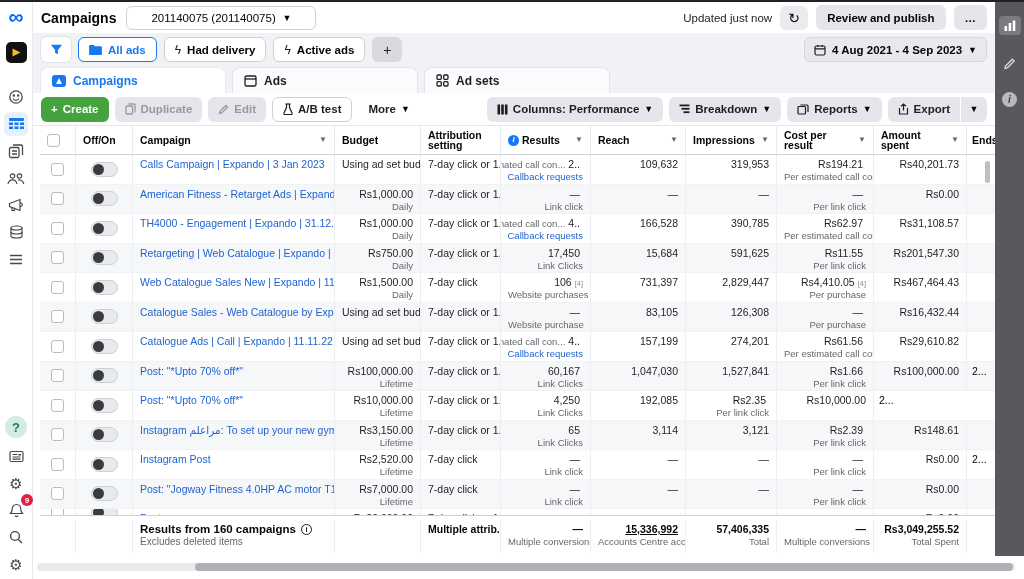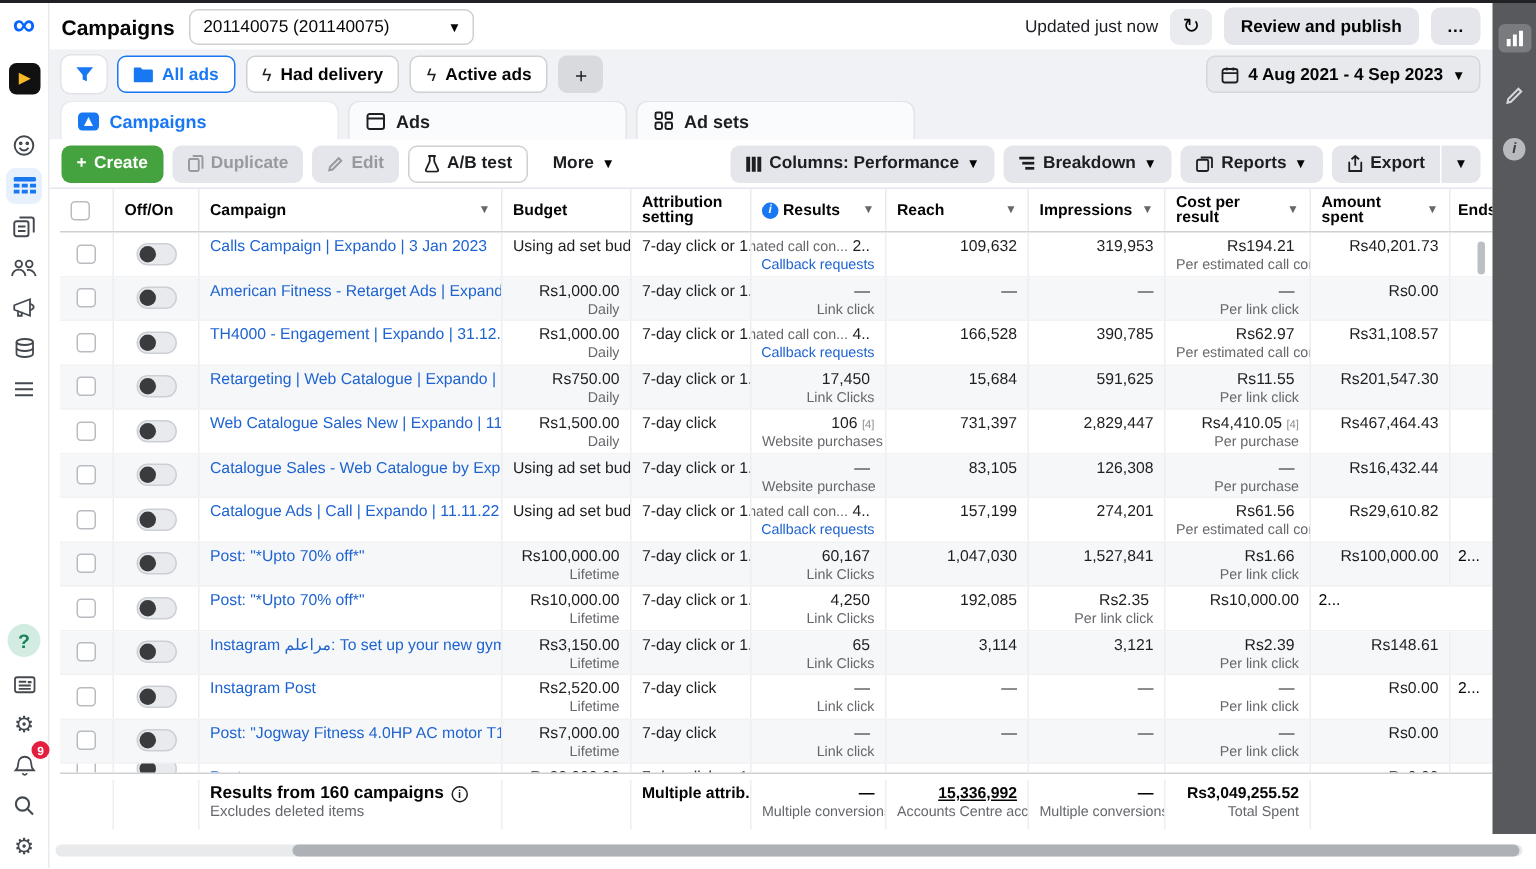--- a/index.html
+++ b/index.html
@@ -24,21 +24,21 @@
   .right-rail { position:absolute; right:0; top:0; width:29px; height:556px; background:#57595d; display:flex; flex-direction:column; align-items:center; padding-top:16px; z-index:40;}
   .rr-tile { width:22px; height:19px; background:#797b7f; border-radius:4px; display:flex; align-items:center; justify-content:center; margin-bottom:22px;}
   .rr-ic { margin-bottom:22px; color:#d4d5d7; display:flex; align-items:center; justify-content:center;}
   .rr-info { width:15px; height:15px; border-radius:50%; background:#b9babd; color:#3d3f42; font-size:10px; font-weight:bold; font-style:italic; display:flex; align-items:center; justify-content:center;}
 
   
   .main { width:962px; display:flex; flex-direction:column; background:#fff;}
 
   .topbar { height:33px; background:#fff; display:flex; align-items:center; padding:2px 8px 0 8px; gap:10px;}
   .page-title { font-size:14px; font-weight:bold;}
-  .account-dd { height:24px; width:190px; background:#fff; border:1px solid #ced0d4; border-radius:6px; display:flex; align-items:center; padding:0 8px; font-size:11.5px; gap:6px; cursor:pointer;}
+  .account-dd { height:24px; width:190px; background:#fff; border:1px solid #ced0d4; border-radius:6px; display:flex; align-items:center; padding:0 24px; font-size:11.5px; gap:6px; cursor:pointer;}
   .account-dd .lbl { flex:1; }
   .chev { font-size:9px; color:#050505;}
   .tb-right { margin-left:auto; display:flex; align-items:center; gap:8px;}
   .updated { font-size:11.5px; color:#1c1e21;}
   .icon-btn { height:24px; min-width:28px; border-radius:6px; background:#e9ebee; display:flex; align-items:center; justify-content:center; font-size:14px; cursor:pointer;}
   .gray-btn { height:25px; border-radius:6px; background:#e4e6eb; display:flex; align-items:center; justify-content:center; font-size:11.5px; font-weight:bold; padding:0 11px; cursor:pointer;}
 
   .filterbar { height:33px; background:#f0f2f5; display:flex; align-items:center; padding:0 8px; gap:7px;}
   .funnel-btn { width:30px; height:25px; background:#fff; border-radius:6px; display:flex; align-items:center; justify-content:center; box-shadow:0 0 0 1px rgba(0,0,0,.06); cursor:pointer;}
   .pill { height:25px; border-radius:6px; background:#fff; border:1px solid #ced0d4; display:flex; align-items:center; gap:6px; padding:0 10px; font-size:11.5px; font-weight:bold; cursor:pointer;}
@@ -977,20 +977,24 @@
         <div class="c f-attr">Multiple attrib...</div>
         <div class="c num">
             <div class="f-bold">—</div>
             <div class="sub">Multiple conversions</div>
           </div>
         <div class="c num">
             <div class="f-bold ul">15,336,992</div>
             <div class="sub">Accounts Centre acco...</div>
           </div>
         <div class="c num">
+            <div class="f-bold">57,406,335</div>
+            <div class="sub">Total</div>
+          </div>
+        <div class="c num">
             <div class="f-bold">—</div>
             <div class="sub">Multiple conversions</div>
           </div>
         <div class="c num">
             <div class="f-bold">Rs3,049,255.52</div>
             <div class="sub">Total Spent</div>
           </div>
         <div class="c" style="border-right:none;"></div>
       </div>
 

